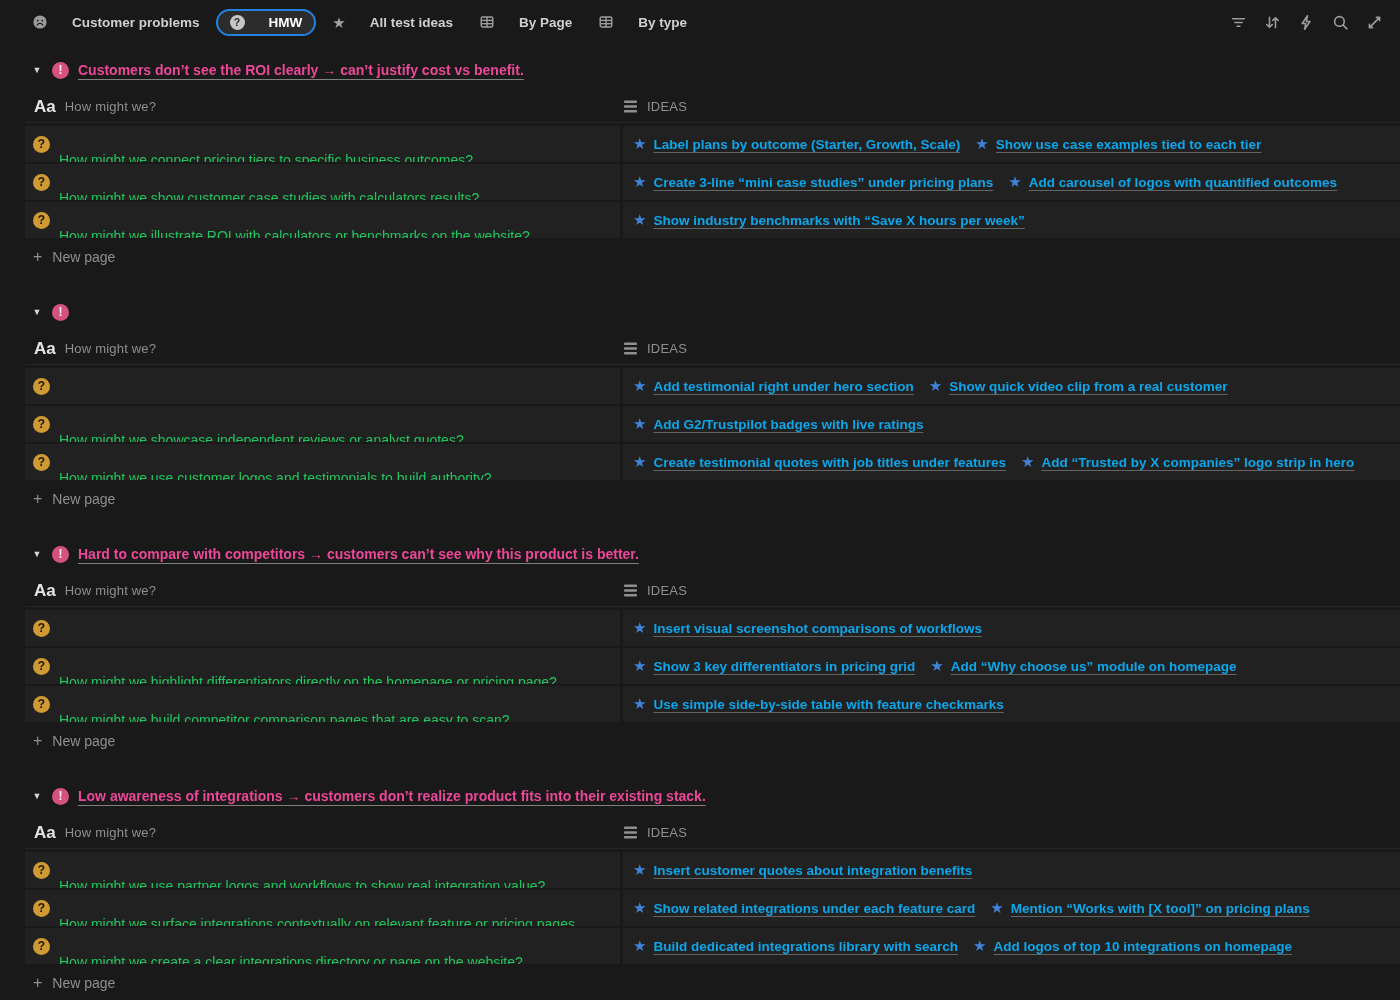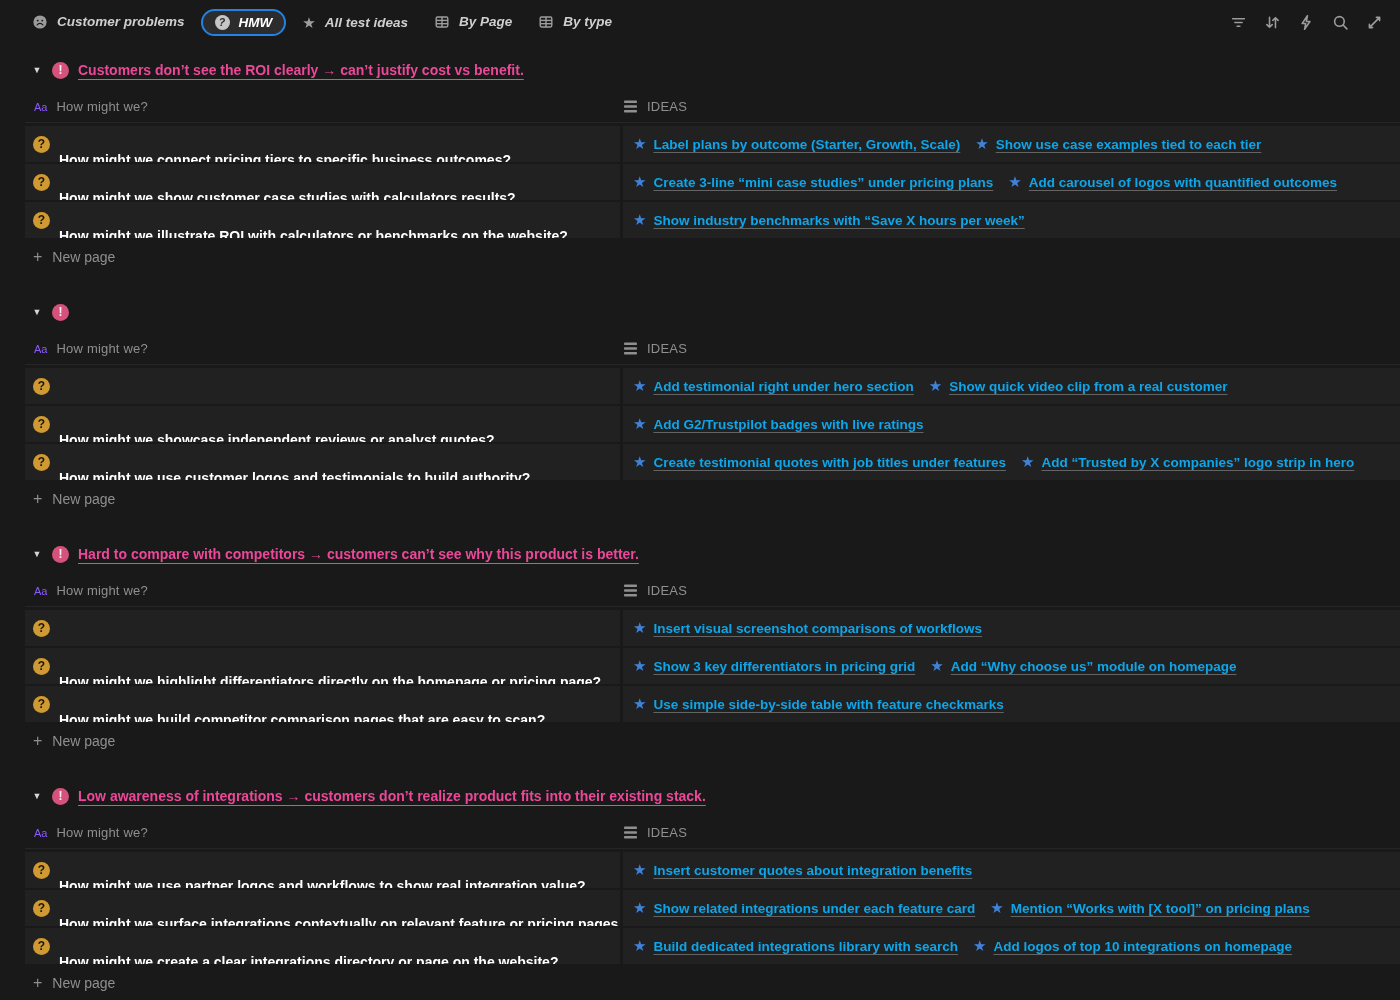--- a/index.html
+++ b/index.html
@@ -7,22 +7,22 @@
   body {
     width:1400px; height:1000px; overflow:hidden;
     font-family:"Liberation Sans","DejaVu Sans",sans-serif;
     color:#e9e9e9;
   }
   .app { width:1400px; height:1000px; overflow:hidden; background:#191919; position:relative; }
 
   
   .topbar { height:44px; display:flex; align-items:center; justify-content:space-between; padding:0 0 0 22px; }
   .tabs { display:flex; align-items:center; gap:6px; }
-  .tab { display:flex; gap:9px; padding:5px 10px; border-radius:999px;
-         font-size:13.5px; font-weight:700; color:#cfcfcf; cursor:pointer; white-space:nowrap;font-style:italic; }
+  .tab { display:flex; align-items:center; gap:24px; padding:5px 10px; border-radius:999px;
+         font-size:13.5px; font-weight:700; color:#cfcfcf; cursor:pointer; white-space:nowrap; }
   .tab.active { color:#ffffff; background:#2c2c2c; border:2px solid #2383e2; padding:4px 12px; }
   .tab svg { display:block; }
   .circle-glyph { display:inline-flex; align-items:center; justify-content:center;
                   border-radius:50%; font-weight:700; line-height:1; }
   .hmw-q { width:15px; height:15px; background:#c6c6c6; color:#262626; font-size:10.5px; }
   .tab-star { color:#9e9e9e; font-size:15px; line-height:1; }
 
   .actions { display:flex; align-items:center; gap:6px; }
   .action-btn { width:28px; height:28px; display:flex; align-items:center; justify-content:center; cursor:pointer; flex:0 0 auto; }
   .action-btn svg { stroke:#9b9b9b; fill:none; stroke-width:1.5; stroke-linecap:round; stroke-linejoin:round; }
@@ -38,31 +38,31 @@
            display:flex; align-items:center; justify-content:center; font-size:12px; font-weight:700; padding-bottom:1px; }
   .title-text { font-size:14px; font-weight:700; color:#ec4899; text-decoration:underline;
                 text-decoration-color:rgba(255,255,255,.45); text-decoration-thickness:1px; text-underline-offset:3.5px;
                 white-space:nowrap; cursor:pointer; }
 
   .thead { display:flex; align-items:center; height:32px; margin-bottom:3px; color:#8f8f8f;
            border-bottom:1px solid rgba(255,255,255,.06); }
   .th { display:flex; align-items:center; gap:9px; font-size:13px; white-space:nowrap; cursor:pointer; }
   .th.q { width:598px; padding-left:9px; }
   .th.i { flex:1; }
-  .aa { font-size:11px; font-weight:400; color:#8b5cf6; }
+  .aa { font-size:17px; font-weight:700; color:#e5e5e5; }
   .ideas-prop-icon rect { fill:#8f8f8f; }
   .th-label { letter-spacing:.2px; }
 
   .row { display:flex; height:36px; margin-bottom:2px; }
   .cell { background:#212121; display:flex; align-items:center; overflow:hidden; white-space:nowrap; }
   .cell.q { width:595px; margin-right:3px; gap:9px; padding:0 8px; cursor:pointer; }
   .cell.i { flex:1; gap:15px; padding:0 10px; cursor:pointer; }
   .qicon { width:17px; height:17px; flex:0 0 17px; border-radius:50%; background:#cf9a33; color:#1d1608;
            display:flex; align-items:center; justify-content:center; font-size:12px; font-weight:700; padding-bottom:1px; }
-  .qtext { font-size:14px; font-weight:700; color:#ffffff;margin-top:32px; }
+  .qtext { font-size:14px; font-weight:400; color:#22c55e;margin-top:32px; }
   .idea { display:inline-flex; align-items:center; gap:7px; cursor:pointer; }
   .star { color:#3f82d7; font-size:15px; line-height:1; padding-bottom:2px; }
   .idea-text { font-size:13.5px; font-weight:600; color:#0ea5e9; text-decoration:underline;
                text-decoration-color:rgba(255,255,255,.3); text-decoration-thickness:1px; text-underline-offset:3px; }
 
   .new-page { display:flex; align-items:center; gap:10px; height:34px; padding-left:8px;
               color:#8f8f8f; font-size:14px; cursor:pointer; }
   .plus { font-size:16px; color:#8f8f8f; line-height:1; }
 </style>
 </head>

